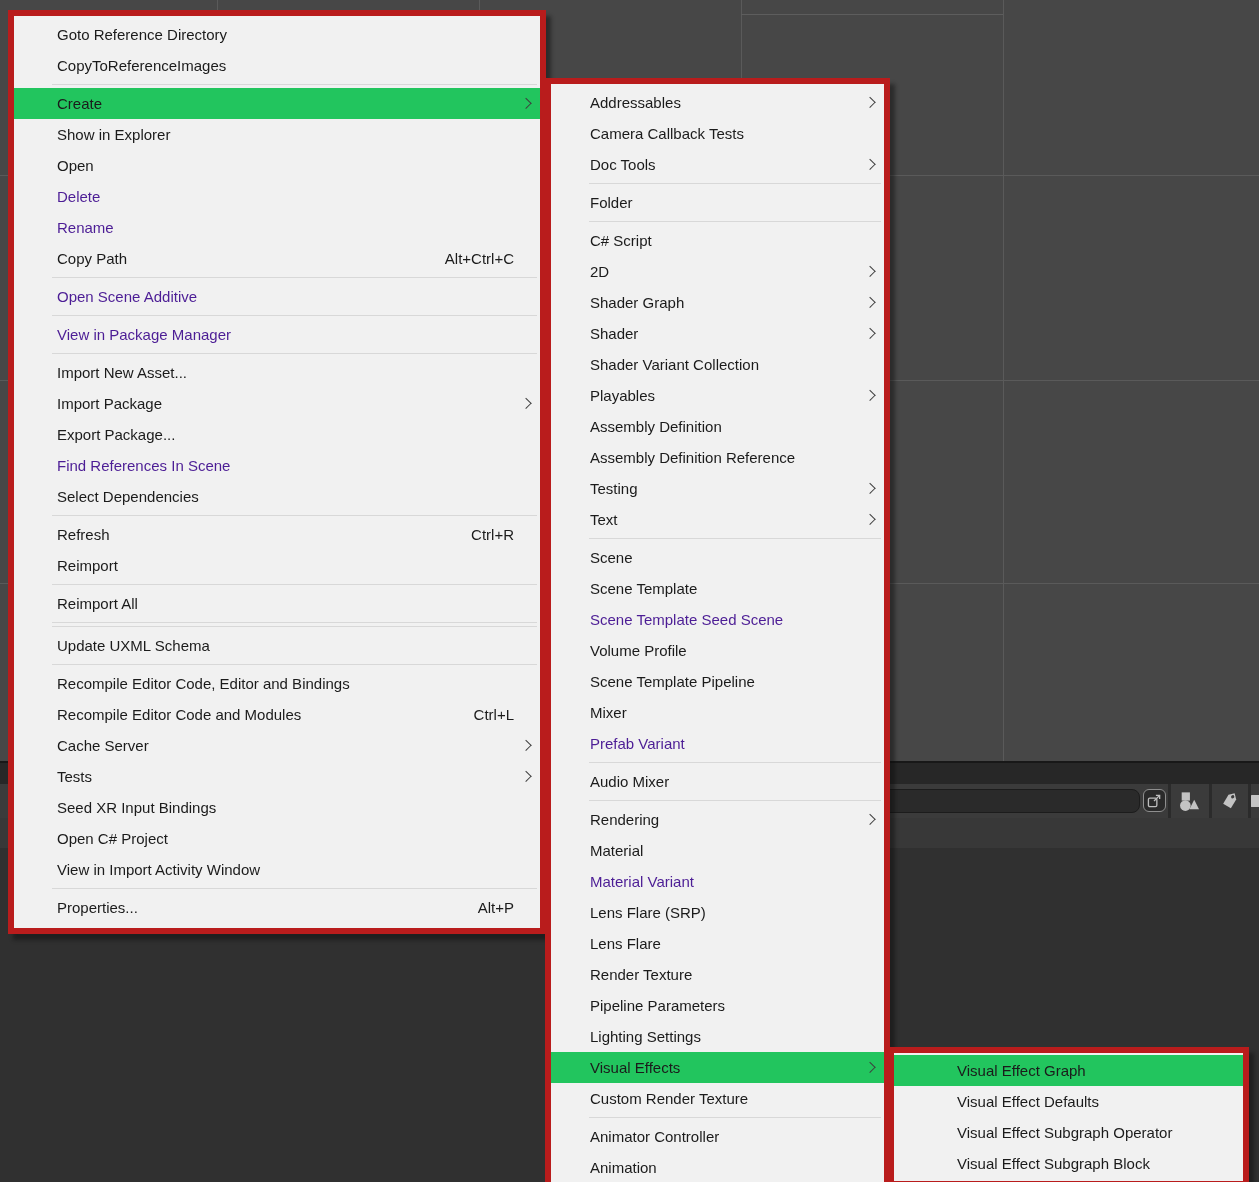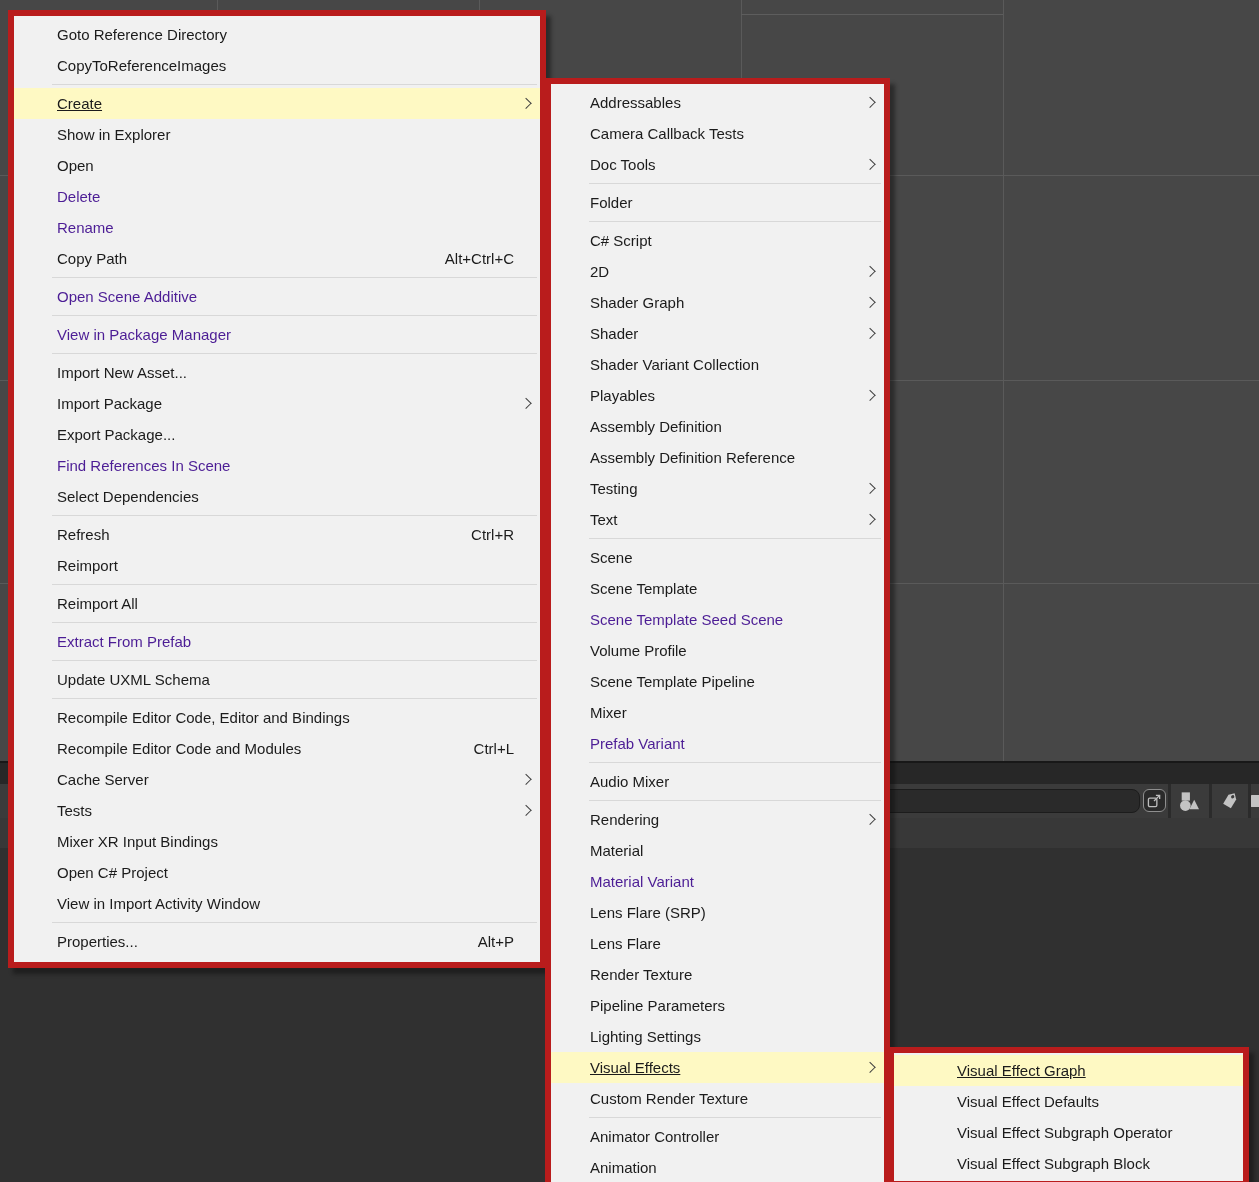--- a/index.html
+++ b/index.html
@@ -42,21 +42,21 @@
   }
   #context-menu{left:8px;top:10px;width:538px;}
   #create-submenu{left:545px;top:78px;width:345px;}
   #visual-effects-submenu{left:888px;top:1047px;width:361px;padding:2px 0 2px;}
   .mi{
     height:31px;display:flex;align-items:center;position:relative;
     padding:0 26px 0 39px;font-size:15px;color:#1b1b1b;white-space:nowrap;
   }
   #context-menu .mi{padding-left:43px;}
   #visual-effects-submenu .mi{padding-left:63px;}
-  .mi.hl{background:#fef9c3;text-decoration:underline;}
+  .mi.hl{background:#22c55e;}
   .mi.dis{color:#4c1d95;}
   .lab{white-space:nowrap;}
   .sc{margin-left:auto;padding-left:30px;}
   .chev{
     position:absolute;right:10px;top:50%;width:7px;height:7px;
     border-top:1.6px solid #3e3e3e;border-right:1.6px solid #3e3e3e;
     transform:translateY(-58%) rotate(45deg);
   }
   .sep{height:1px;background:#d8d8d8;margin:3px 3px 3px 38px;}
 </style>
@@ -173,23 +173,20 @@
       <span class="sc">Ctrl+R</span>
     </div>
     <div class="mi">
       <span class="lab">Reimport</span>
     </div>
     <div class="sep"></div>
     <div class="mi">
       <span class="lab">Reimport All</span>
     </div>
     <div class="sep"></div>
-    <div class="mi dis">
-      <span class="lab">Extract From Prefab</span>
-    </div>
     <div class="sep"></div>
     <div class="mi">
       <span class="lab">Update UXML Schema</span>
     </div>
     <div class="sep"></div>
     <div class="mi">
       <span class="lab">Recompile Editor Code, Editor and Bindings</span>
     </div>
     <div class="mi">
       <span class="lab">Recompile Editor Code and Modules</span>
@@ -197,21 +194,21 @@
     </div>
     <div class="mi">
       <span class="lab">Cache Server</span>
       <span class="chev"></span>
     </div>
     <div class="mi">
       <span class="lab">Tests</span>
       <span class="chev"></span>
     </div>
     <div class="mi">
-      <span class="lab">Mixer XR Input Bindings</span>
+      <span class="lab">Seed XR Input Bindings</span>
     </div>
     <div class="mi">
       <span class="lab">Open C# Project</span>
     </div>
     <div class="mi">
       <span class="lab">View in Import Activity Window</span>
     </div>
     <div class="sep"></div>
     <div class="mi">
       <span class="lab">Properties...</span>

